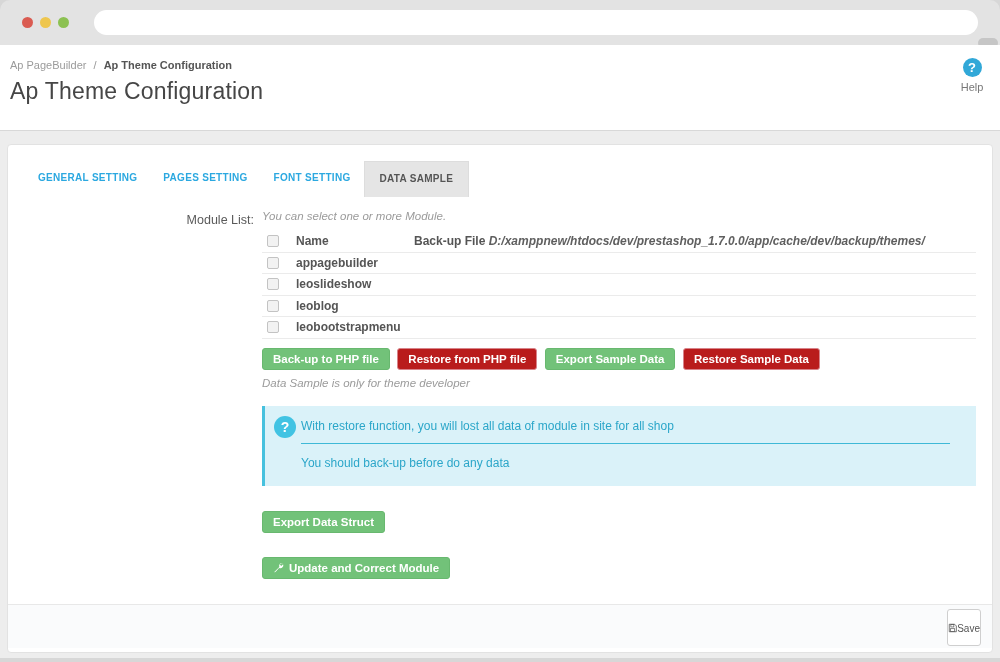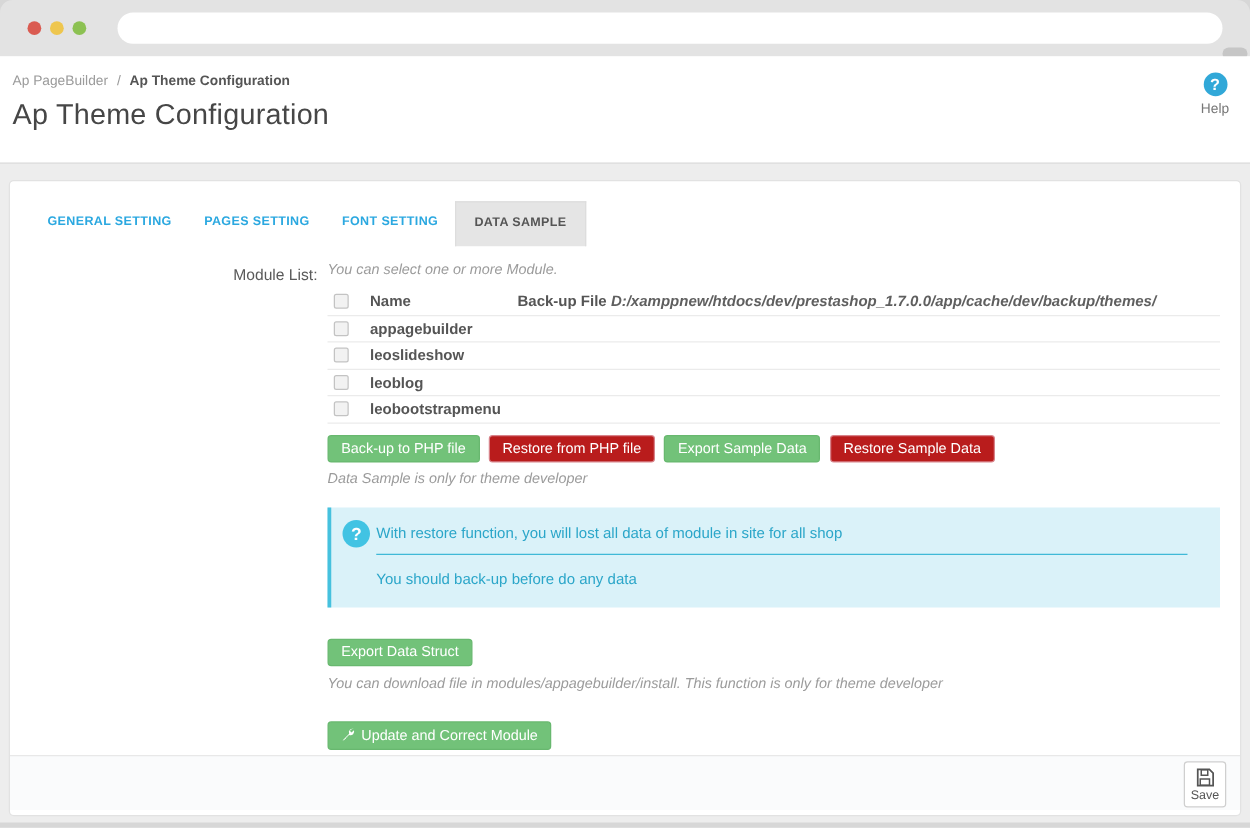--- a/index.html
+++ b/index.html
@@ -57,21 +57,21 @@
   .trow { display:flex; align-items:center; height:21.5px; border-bottom:1px solid #ebebeb;
           font-size:12px; color:#555; font-weight:bold; }
   .cb { width:12px; height:12px; border:1px solid #c3c3c3; border-radius:2px;
         background:#f2f2f2; margin:0 17px 0 5px; flex:0 0 auto; cursor:pointer; }
   .cell-name { width:118px; flex:0 0 auto; }
   .cell-backup { color:#555; }
   .cell-backup .path { font-style:italic; color:#5f5f5f; }
 
   
   .btn-row { margin-top:9px; }
-  .btn { display:inline-block; border-radius:3px; color:#fff; font-size:11.5px; font-weight:normal;
+  .btn { display:inline-block; border-radius:3px; color:#fff; font-size:11.5px; font-weight:bold;
          padding:4px 10px; margin-right:3px; cursor:pointer; border:1px solid transparent; }
   .btn-success { background:#72c279; border-color:#68b86f; }
   .btn-danger  { background:#b91c1c; border-color:#d8838a;text-align:right; }
 
   
   .alert { margin-top:17px; background:#daf2f9; border-left:3px solid #46c1de;
            position:relative; padding:13px 14px 13px 36px; color:#2ba6c9; font-size:12px; }
   .alert-icon { position:absolute; left:9px; top:10px; width:22px; height:22px; border-radius:50%;
                 background:#41c3e3; color:#fff; font-weight:bold; text-align:center;
                 line-height:22px; font-size:14px; }
@@ -81,21 +81,21 @@
   .gap-lg { margin-top:25px; }
   .gap-md { margin-top:8px; }
   .gap-xl { margin-top:24px; }
   .btn-icon-svg { vertical-align:-1px; margin-right:5px; }
 
   
   .panel-footer { position:absolute; left:0; right:0; bottom:4px; height:44px;
                   background:#fafbfc; border-top:1px solid #e8e8e8; }
   .save-btn { position:absolute; right:11px; top:4px; width:34px; height:37px;
               background:#fff; border:1px solid #cfcfcf; border-radius:3px;
-              display:flex; flex-direction:column; align-items:center; justify-content:center;
+              display:flex; flex-direction:row; align-items:center; justify-content:center;
               cursor:pointer; }
   .save-btn .save-label { font-size:10px; color:#555; margin-top:1px; }
 </style>
 </head>
 <body>
 
 <div class="window">
 
   <div class="chrome">
     <span class="dot dot-red"></span>
@@ -174,21 +174,20 @@
           <div class="alert">
             <span class="alert-icon">?</span>
             <div class="line1">With restore function, you will lost all data of module in site for all shop</div>
             <hr>
             <div class="line2">You should back-up before do any data</div>
           </div>
 
           <div class="gap-lg">
             <span class="btn btn-success">Export Data Struct</span>
           </div>
-          <div class="help-italic gap-md">You can download file in modules/appagebuilder/install. This function is only for theme developer</div>
 
           <div class="gap-xl">
             <span class="btn btn-success">
               <svg class="btn-icon-svg" width="11" height="11" viewBox="0 0 16 16">
                 <path fill="#ffffff" d="M14.7 1.8a4.2 4.2 0 0 0-5.5 5.5L1.5 15l2.3-.4.3-1.3 1.3-.3.3-1.3 1.3-.3.3-1.3 1.9-1.4a4.2 4.2 0 0 0 5.5-5.5L12 5.9 9.9 3.8l2.6-2z"></path>
               </svg><span>Update and Correct Module</span>
             </span>
           </div>
 
         </div>

